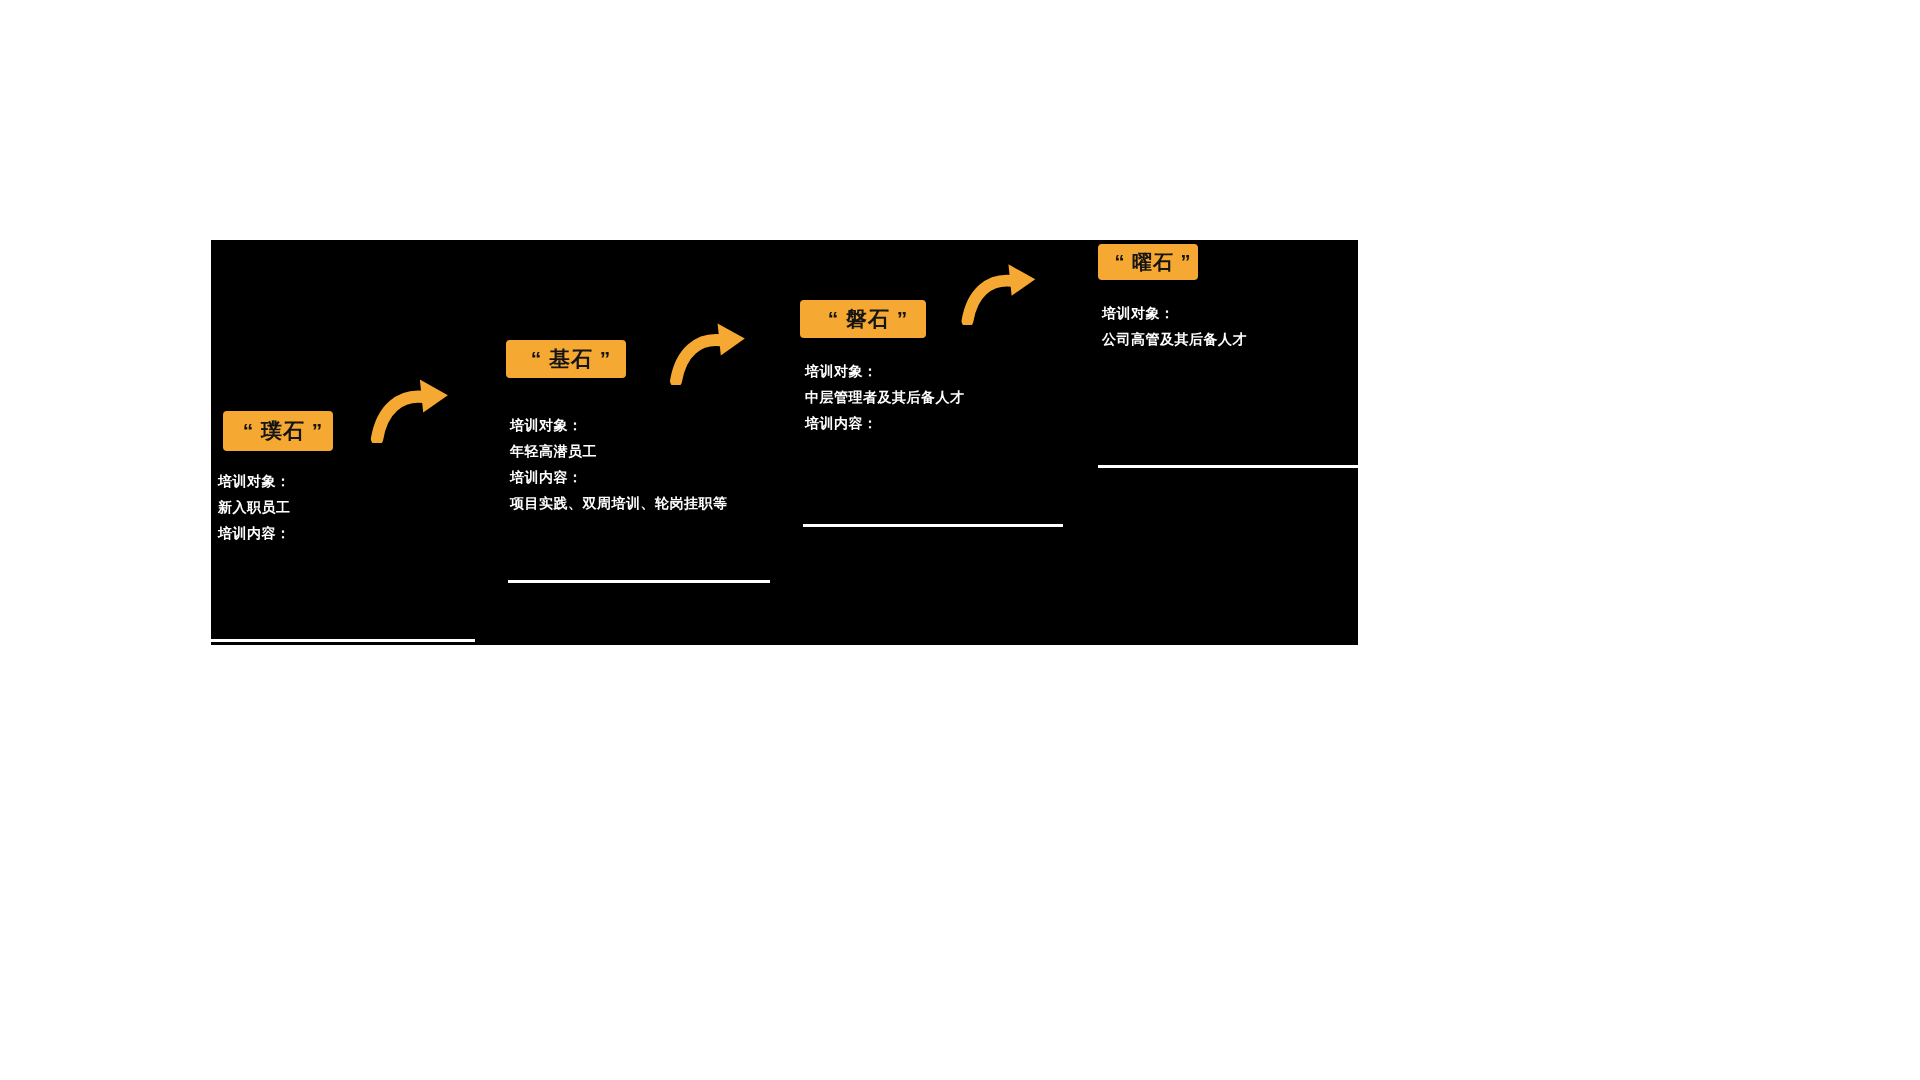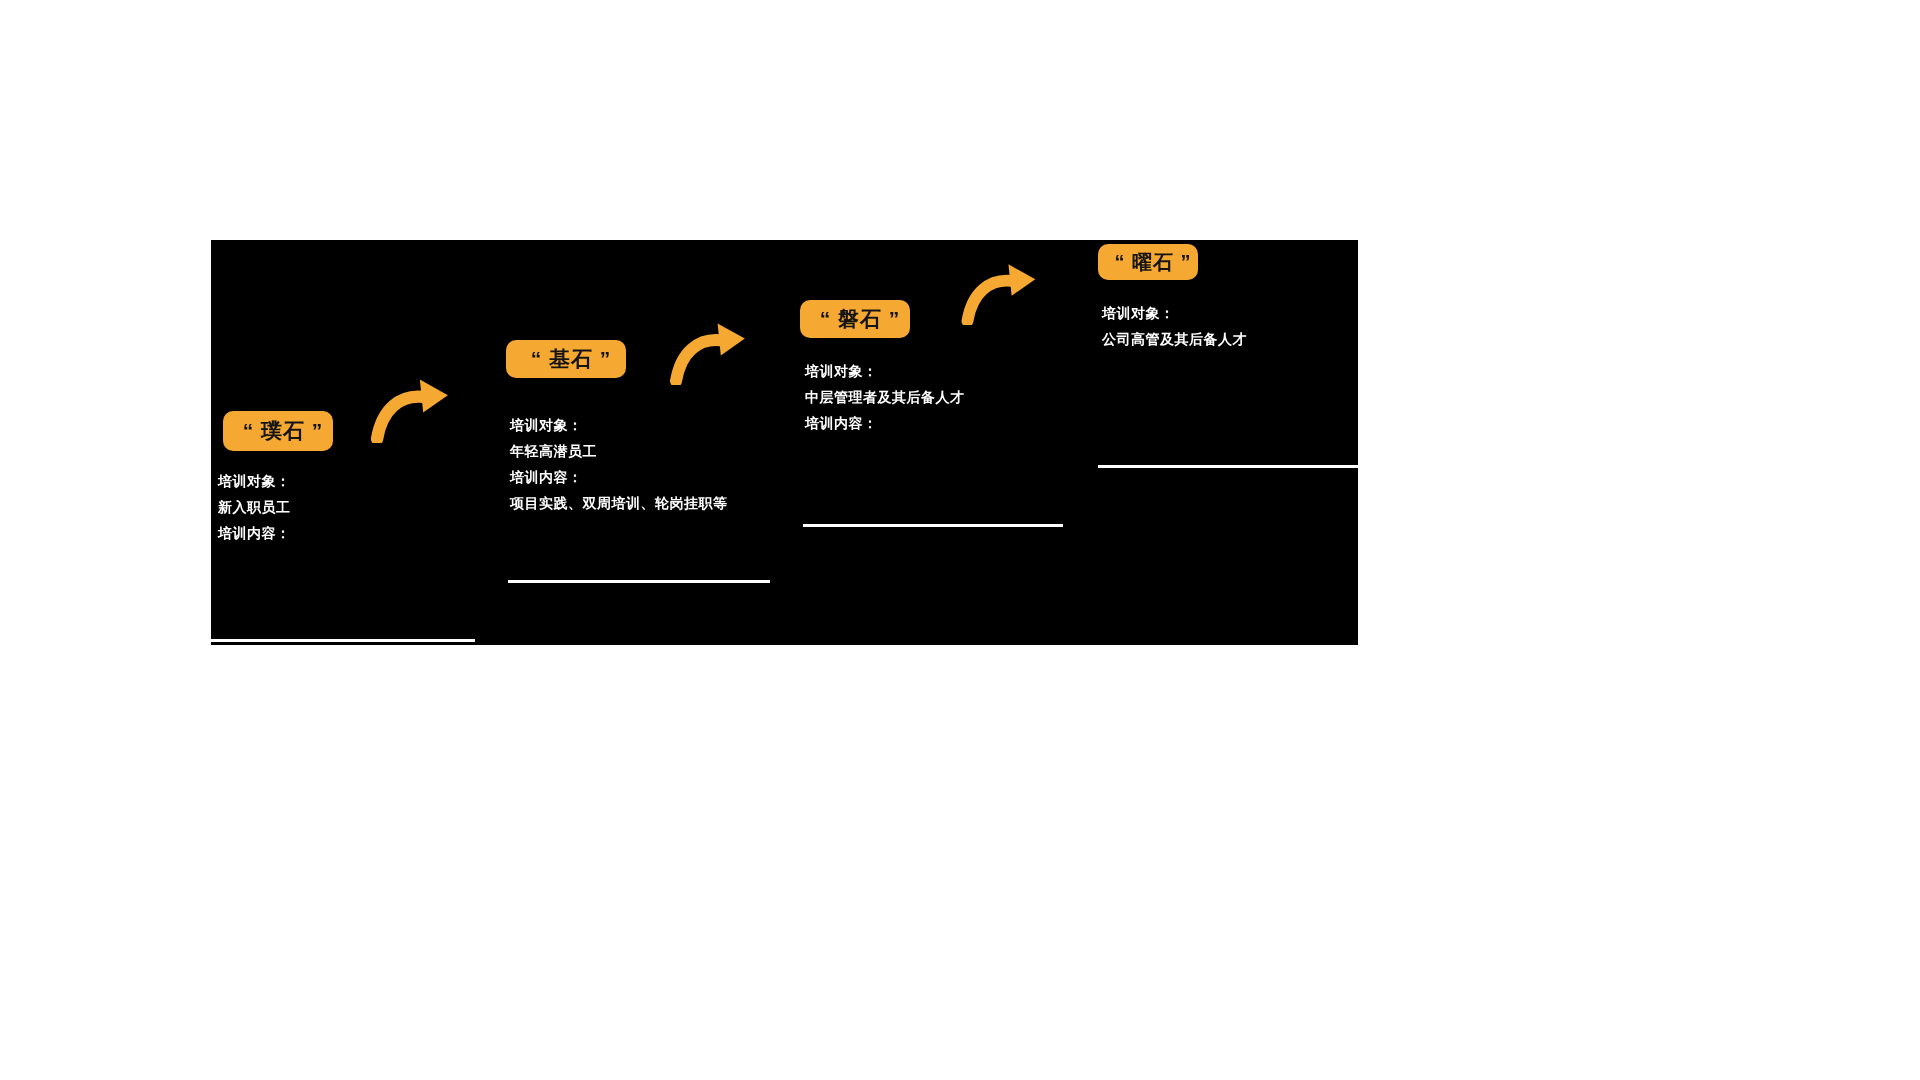--- a/index.html
+++ b/index.html
@@ -16,21 +16,21 @@
     position: absolute;
     left: 211px; top: 240px;
     width: 1147px; height: 405px;
     background: var(--panel-bg);
   }
   .badge {
     position: absolute;
     background: var(--accent);
     color: var(--badge-text);
     font-weight: bold;
-    border-radius: 10px;
+    border-radius: 4px;
     display: flex;
     align-items: center;
     justify-content: center;
     font-size: 21px;
     letter-spacing: 1px;
     white-space: nowrap;
     padding-left: 10px;
   }
   .textblock {
     position: absolute;
@@ -54,21 +54,21 @@
 
   
   .lvl1-badge { left: 12px;  top: 171px; width: 110px; height: 40px; }
   .lvl1-text  { left: 7px;  top: 228px; width: 265px; }
   .lvl1-line  { left: 0px;  top: 399px; width: 264px; }
   
   .lvl2-badge { left: 295px; top: 100px; width: 120px; height: 38px; }
   .lvl2-text  { left: 299px; top: 172px; width: 252px; }
   .lvl2-line  { left: 297px; top: 340px; width: 262px; }
   
-  .lvl3-badge { left: 589px; top: 60px;  width: 110px; height: 38px; }
+  .lvl3-badge { left: 589px; top: 60px;  width: 126px; height: 38px; }
   .lvl3-text  { left: 594px; top: 118px; width: 266px; }
   .lvl3-line  { left: 592px; top: 284px; width: 260px; }
   
   .lvl4-badge { left: 887px; top: 4px;   width: 100px; height: 36px; font-size: 20px; }
   .lvl4-text  { left: 891px; top: 60px;  width: 262px; }
   .lvl4-line  { left: 887px; top: 225px; width: 260px; }
   
   .arrow1 { left: 157px; top: 133px; width: 84px; height: 70px; }
   .arrow2 { left: 457px; top: 77px;  width: 80px; height: 68px; }
   .arrow3 { left: 747px; top: 18px;  width: 82px; height: 67px; }

